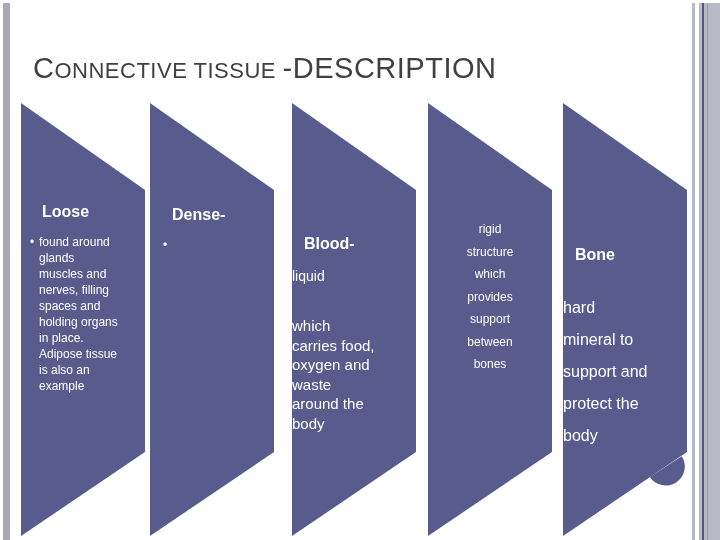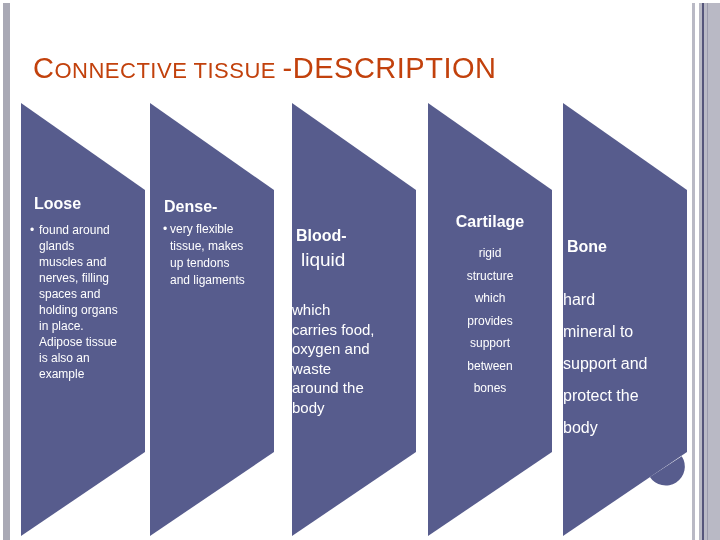--- a/index.html
+++ b/index.html
@@ -13,36 +13,36 @@
   .edge-left  { position:absolute; left:3px;  top:3px; width:7px;  height:537px; background:#a9a9b5; }
   .stripe     { position:absolute; top:3px; height:537px; }
   .s-a    { left:692px; width:3px;  background:#b9b9c5; }
   .s-b    { left:699px; width:3px;  background:#b9b9c5; }
   .s-dark { left:702px; width:2px;  background:#55557a; }
   .s-c    { left:704px; width:3px;  background:#b9b9c5; }
   .s-mid  { left:707px; width:1px;  background:#9b9bad; }
   .s-d    { left:708px; width:12px; background:#b9b9c5; }
 
   
-  .title { position:absolute; left:33px; top:51px; color:#c2410c;
+  .title { position:absolute; left:33px; top:51px; color:#404040;
            line-height:1; letter-spacing:0.5px; white-space:nowrap; font-weight:normal; margin:0; }
   .title .cap, .title .rest { font-size:29px; }
   .title .small { font-size:22px; }
 
   
   .banner {
     position:absolute; top:103px; width:124px; height:433px;
     background:#575c8d; color:#ffffff; box-sizing:border-box;
     clip-path:polygon(0 0, 100% 20.1%, 100% 80.6%, 0 100%);
   }
   .b1 { left:21px; }  .b2 { left:150px; } .b3 { left:292px; }
   .b4 { left:428px; } .b5 { left:563px; }
 
-  .banner h2 { margin:4px; font-size:16px; line-height:20px; font-weight:bold; }
-  .sub { font-size:19px; line-height:20px;padding-left:9px; }
+  .banner h2 { margin:12px; font-size:16px; line-height:20px; font-weight:bold; }
+  .sub { font-size:14px; line-height:20px; }
   .body-text { white-space:pre-line; }
 
   .b1 { padding:87px 4px 0 9px; }
   .bullet-row { display:flex; }
   .b1 .bullet-row { margin-top:8px; }
   .b1 .bullet { flex:none; width:9px; font-size:12px; line-height:16px; }
   .b1 .body-text { font-size:12px; line-height:16px; }
 
   .b2 { padding:90px 2px 0 10px; }
   .b2 .bullet-row { margin-top:2px; padding-left:3px; }
@@ -93,40 +93,35 @@
 Adipose tissue
 is also an
 example</span>
     </div>
   </div>
 
   <div class="banner b2">
     <h2>Dense-</h2>
     <div class="bullet-row">
       <span class="bullet">•</span>
-      <span class="body-text">very flexible
-tissue, makes
-up tendons
-and ligaments</span>
     </div>
   </div>
 
   <div class="banner b3">
     <h2>Blood-</h2>
     <div class="sub">liquid</div>
     <div class="body-text">which
 carries food,
 oxygen and
 waste
 around the
 body</div>
   </div>
 
   <div class="banner b4">
-    <h2>Cartilage</h2>
     <div class="body-text">rigid
 structure
 which
 provides
 support
 between
 bones</div>
   </div>
 
   <div class="banner b5">

